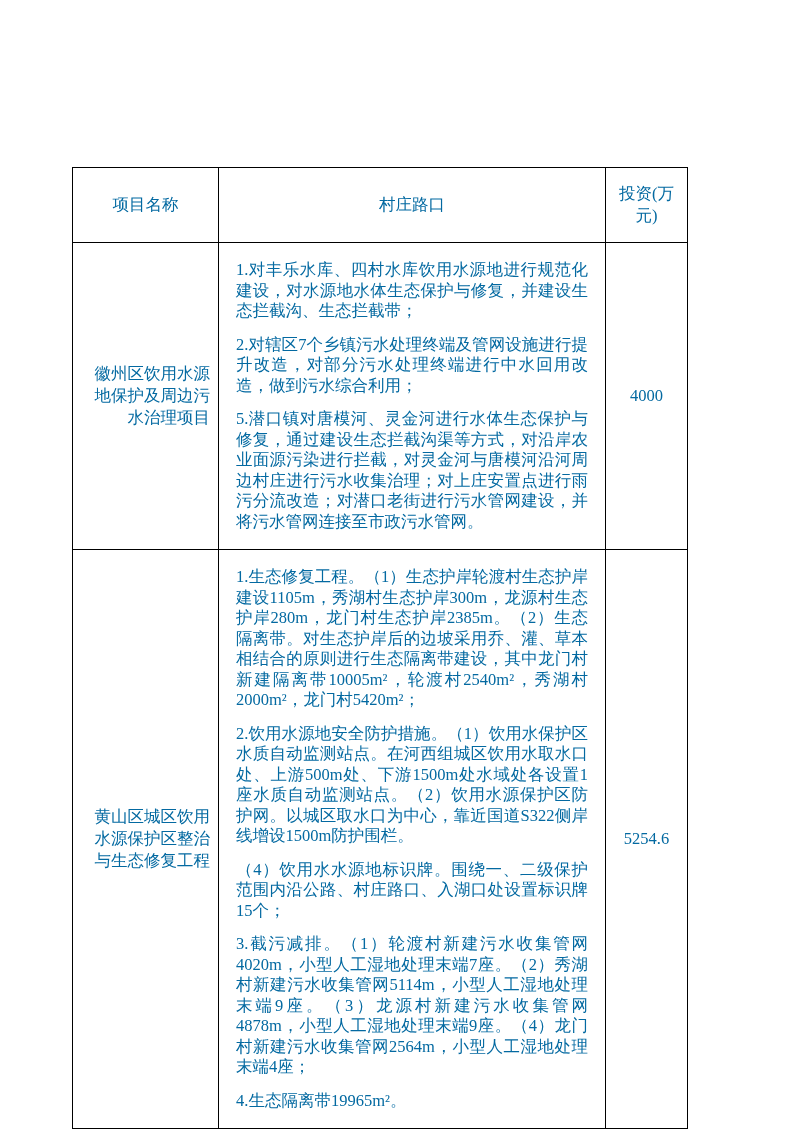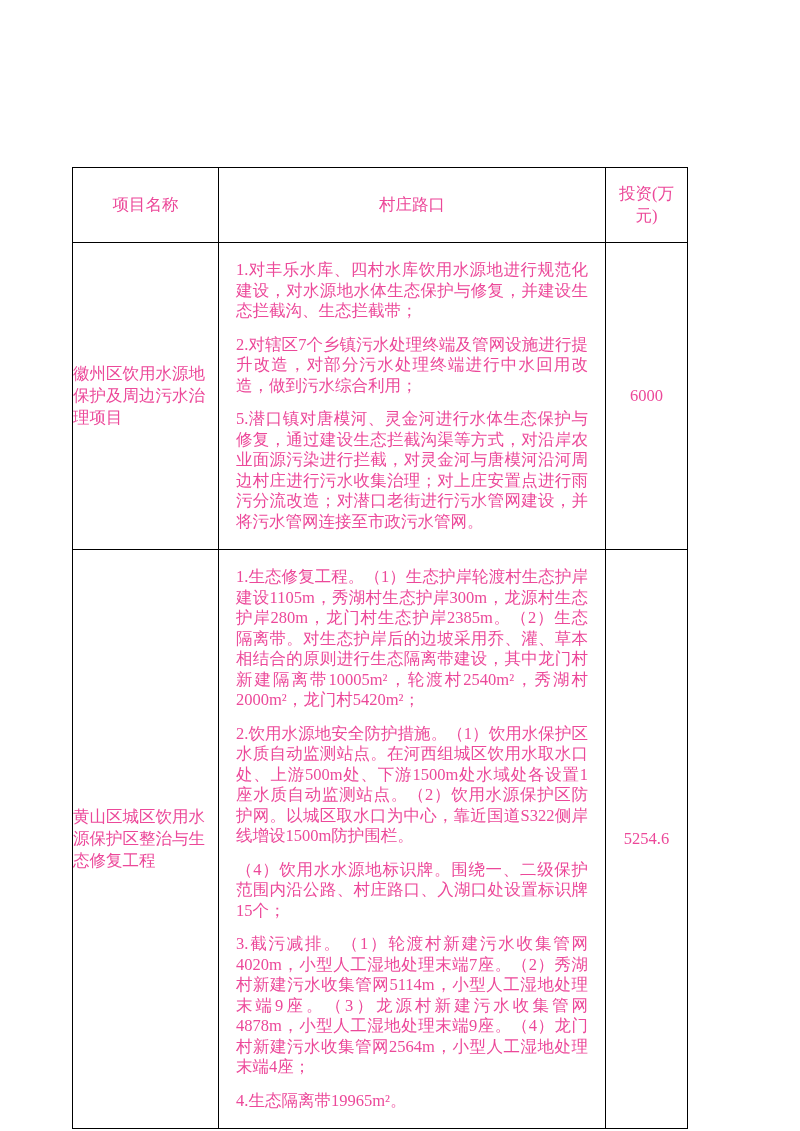--- a/index.html
+++ b/index.html
@@ -6,21 +6,21 @@
     margin: 0;
     padding: 0;
     background: #ffffff;
   }
   .page {
     position: relative;
     width: 800px;
     height: 1131px;
     background: #ffffff;
     font-family: "Liberation Serif", "DejaVu Serif", serif;
-    color: #ec4899;
+    color: #0369a1;
     text-decoration: underline;
   }
   table.project-table {
     position: absolute;
     left: 72px;
     top: 167px;
     width: 615px;
     border-collapse: collapse;
     table-layout: fixed;
   }
@@ -38,23 +38,23 @@
   tr.header-row { height: 75px; }
   tr.row-1      { height: 261px; }
   tr.row-2      { height: 420px; }
 
   th.header-cell {
     text-align: center;
     line-height: 22px;
     padding: 0 4px;
   }
   td.name-cell {
-    text-align: left;
+    text-align: right;
     line-height: 22px;
-    padding: 0 0;
+    padding: 0 8px;
     vertical-align: middle;
     margin-left: 6px;
   }
   td.desc-cell {
     padding: 4px 4px;
     vertical-align: middle;
   }
   td.desc-cell .para {
     margin: 13px;
     text-align: justify;
@@ -82,21 +82,21 @@
         <th class="header-cell">村庄路口</th>
         <th class="header-cell">投资(万元)</th>
       </tr>
       <tr class="row-1">
         <td class="name-cell">徽州区饮用水源地保护及周边污水治理项目</td>
         <td class="desc-cell">
             <div class="para">1.对丰乐水库、四村水库饮用水源地进行规范化建设，对水源地水体生态保护与修复，并建设生态拦截沟、生态拦截带；</div>
             <div class="para">2.对辖区7个乡镇污水处理终端及管网设施进行提升改造，对部分污水处理终端进行中水回用改造，做到污水综合利用；</div>
             <div class="para">5.潜口镇对唐模河、灵金河进行水体生态保护与修复，通过建设生态拦截沟渠等方式，对沿岸农业面源污染进行拦截，对灵金河与唐模河沿河周边村庄进行污水收集治理；对上庄安置点进行雨污分流改造；对潜口老街进行污水管网建设，并将污水管网连接至市政污水管网。</div>
           </td>
-        <td class="inv-cell">6000</td>
+        <td class="inv-cell">4000</td>
       </tr>
       <tr class="row-2">
         <td class="name-cell">黄山区城区饮用水源保护区整治与生态修复工程</td>
         <td class="desc-cell">
             <div class="para">1.生态修复工程。（1）生态护岸轮渡村生态护岸建设1105m，秀湖村生态护岸300m，龙源村生态护岸280m，龙门村生态护岸2385m。（2）生态隔离带。对生态护岸后的边坡采用乔、灌、草本相结合的原则进行生态隔离带建设，其中龙门村新建隔离带10005m²，轮渡村2540m²，秀湖村2000m²，龙门村5420m²；</div>
             <div class="para">2.饮用水源地安全防护措施。（1）饮用水保护区水质自动监测站点。在河西组城区饮用水取水口处、上游500m处、下游1500m处水域处各设置1座水质自动监测站点。（2）饮用水源保护区防护网。以城区取水口为中心，靠近国道S322侧岸线增设1500m防护围栏。</div>
             <div class="para">（4）饮用水水源地标识牌。围绕一、二级保护范围内沿公路、村庄路口、入湖口处设置标识牌15个；</div>
             <div class="para">3.截污减排。（1）轮渡村新建污水收集管网4020m，小型人工湿地处理末端7座。（2）秀湖村新建污水收集管网5114m，小型人工湿地处理末端9座。（3）龙源村新建污水收集管网4878m，小型人工湿地处理末端9座。（4）龙门村新建污水收集管网2564m，小型人工湿地处理末端4座；</div>
             <div class="para">4.生态隔离带19965m²。</div>
           </td>

